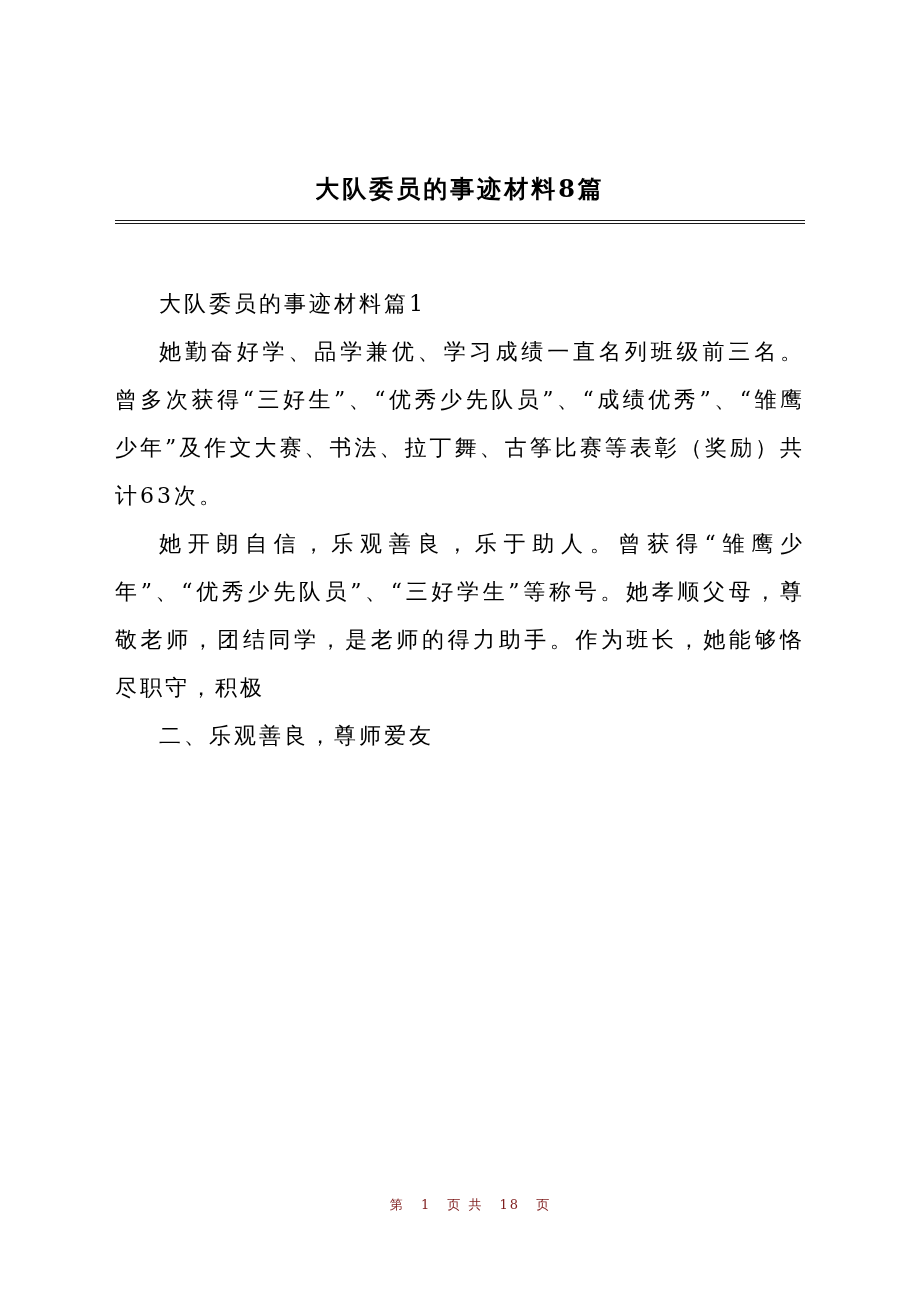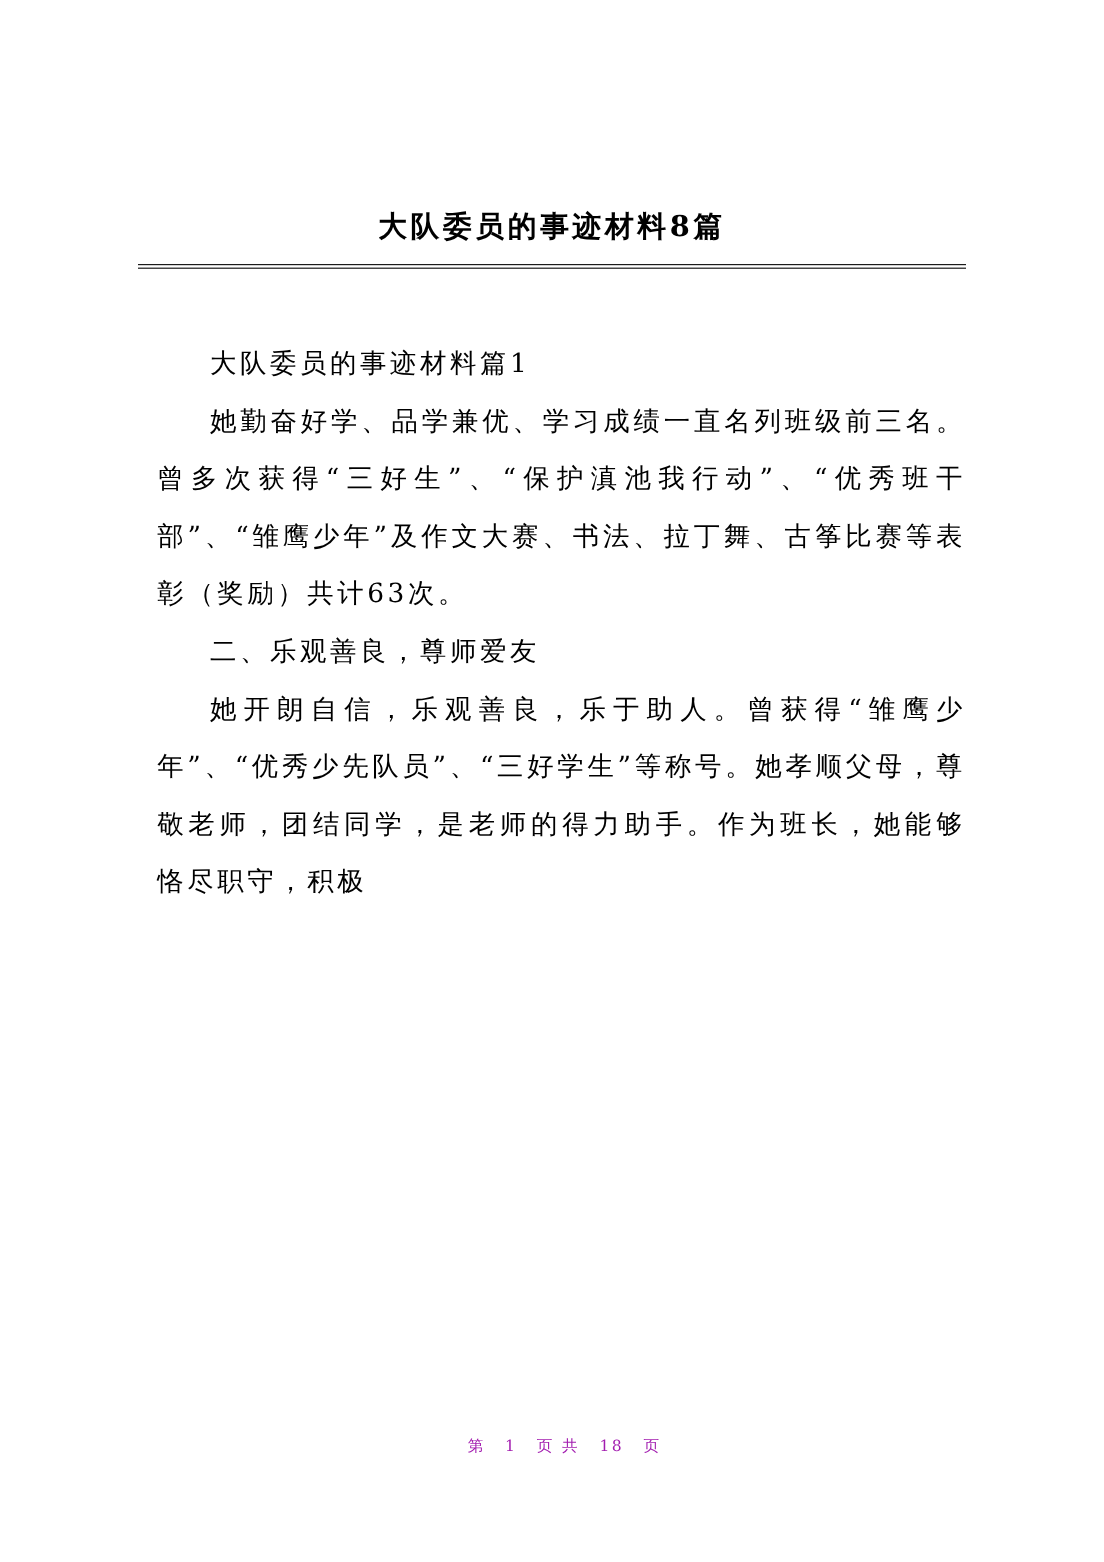--- a/index.html
+++ b/index.html
@@ -34,40 +34,39 @@
 
   .title-rule {
     margin-top: 14px;
     height: 4px;
     border-top: 1px solid #1a1a1a;
     border-bottom: 1px solid #1a1a1a;
   }
 
   .body-text {
     margin-top: 56px;
-    margin-left: 16px;
   }
 
   .body-text p {
     font-size: 22px;
     line-height: 48px;
     letter-spacing: 3px;
     text-indent: 2em;
     text-align: justify;
     color: #000000;
   }
 
   .page-footer {
     position: absolute;
     left: 0;
     right: 0;
     bottom: 82px;
     text-align: center;
     font-size: 13px;
-    color: #a21caf;
+    color: #7f1d1d;
     letter-spacing: 2px;
     font-family: "DejaVu Serif", "Liberation Serif", serif;
     padding-left: 21px;
   }
 
   .page-footer span {
     margin: 0 5px;
   }
 </style>
 </head>
@@ -75,23 +74,23 @@
 
 <div class="page">
   <div class="content">
 
     <h1 class="doc-title">大队委员的事迹材料8篇</h1>
 
     <div class="title-rule"></div>
 
     <div class="body-text">
       <p>大队委员的事迹材料篇1</p>
-      <p>她勤奋好学、品学兼优、学习成绩一直名列班级前三名。曾多次获得“三好生”、“保护滇池我行动”、“优秀班干部”、“雏鹰少年”及作文大赛、书法、拉丁舞、古筝比赛等表彰（奖励）共计63次。</p>
+      <p>她勤奋好学、品学兼优、学习成绩一直名列班级前三名。曾多次获得“三好生”、“优秀少先队员”、“成绩优秀”、“雏鹰少年”及作文大赛、书法、拉丁舞、古筝比赛等表彰（奖励）共计63次。</p>
+      <p>她开朗自信，乐观善良，乐于助人。曾获得“雏鹰少年”、“优秀少先队员”、“三好学生”等称号。她孝顺父母，尊敬老师，团结同学，是老师的得力助手。作为班长，她能够恪尽职守，积极</p>
       <p>二、乐观善良，尊师爱友</p>
-      <p>她开朗自信，乐观善良，乐于助人。曾获得“雏鹰少年”、“优秀少先队员”、“三好学生”等称号。她孝顺父母，尊敬老师，团结同学，是老师的得力助手。作为班长，她能够恪尽职守，积极</p>
     </div>
 
   </div>
 
   <div class="page-footer">
     <span>第</span>
     <span>1</span>
     <span>页 共</span>
     <span>18</span>
     <span>页</span>

